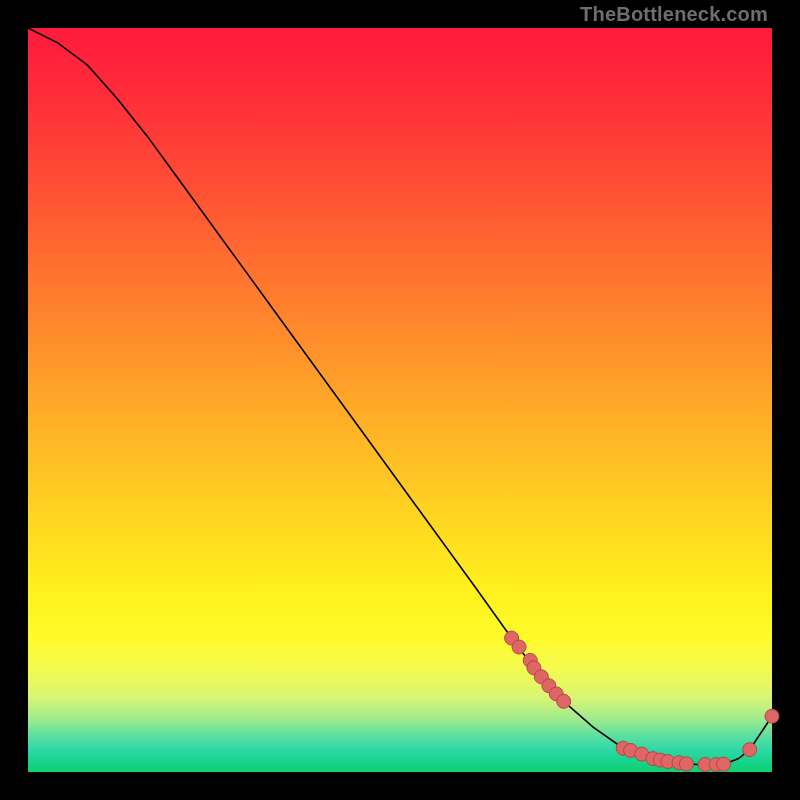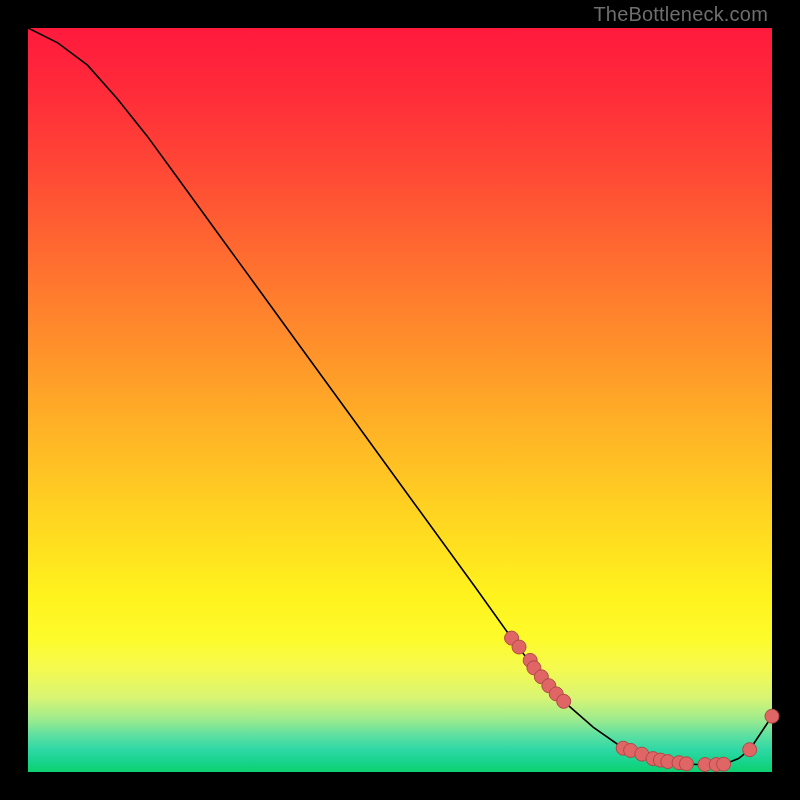--- a/index.html
+++ b/index.html
@@ -34,21 +34,21 @@
       #18d48e 98.5%,
       #0cd16e 100%
     );
   }
   .watermark {
     position: absolute;
     top: 3px;
     right: 32px;
     color: #6e6e6e;
     font-size: 20px;
-    font-weight: 400;
+    font-weight: 700;
     letter-spacing: 0.2px;
   }
   svg.lines {
     position: absolute;
     left: 0;
     top: 0;
     width: 744px;
     height: 744px;
     overflow: visible;
   }

